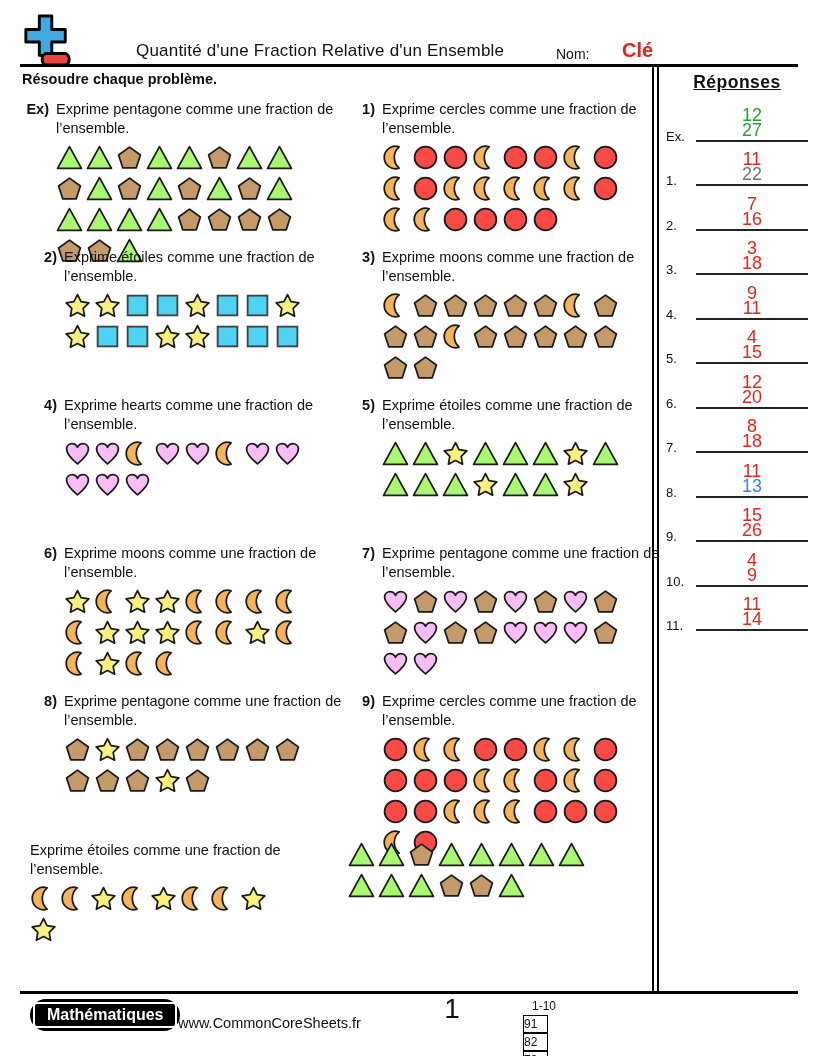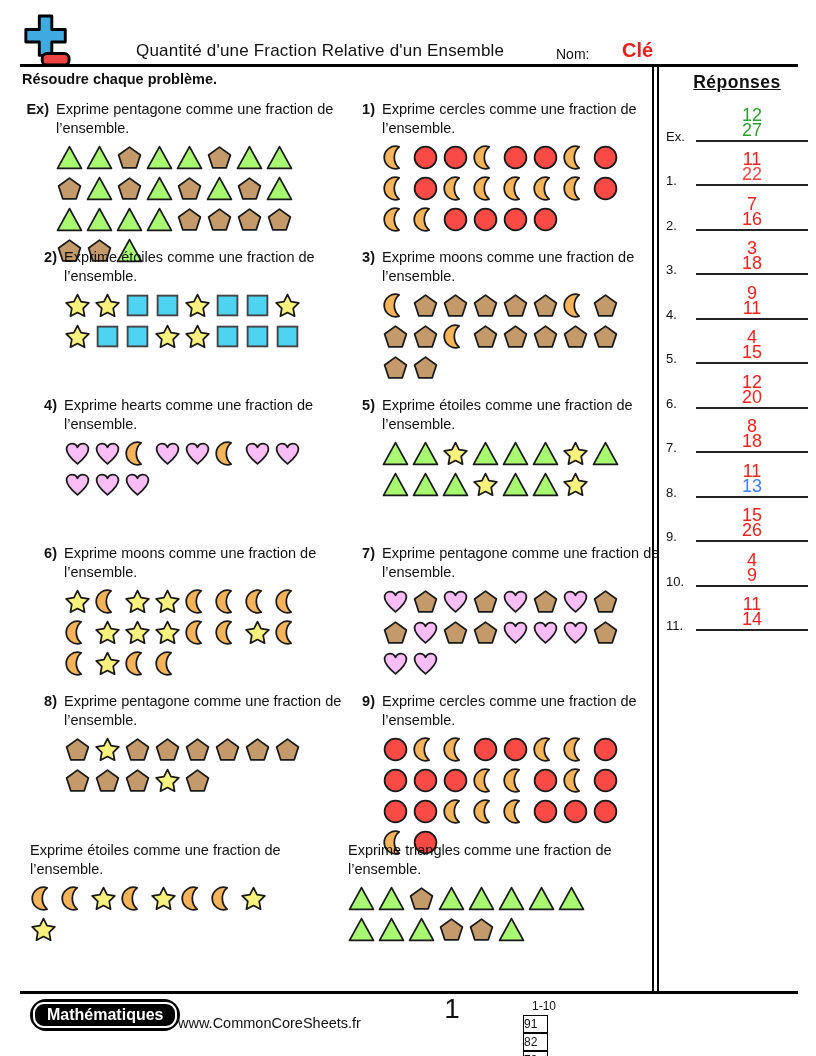--- a/index.html
+++ b/index.html
@@ -36,21 +36,21 @@
   .p-label { width:34px; min-width:34px; text-align:right; padding-right:7px;
              font-size:14.5px; font-weight:bold; line-height:19px; }
   .p-body { flex:1; }
   .p-text { font-size:14.5px; line-height:19px; margin-bottom:6px; }
   .shape-row { display:flex; gap:3px; margin-bottom:4px; height:27px; }
   .shape { width:27px; height:27px; }
 
   
   .footer-rule { position:absolute; left:20px; right:18px; top:991px; height:3px; background:#000; }
   .badge { position:absolute; left:30px; top:999px; background:#000; border-radius:19px; padding:3px; }
-  .badge-inner { border:2px solid #fff; border-radius:11px; padding:2px 12px;
+  .badge-inner { border:2px solid #fff; border-radius:4px; padding:2px 12px;
                  color:#fff; font-weight:bold; font-size:16px; }
   .website { position:absolute; left:178px; top:1015px; font-size:14.5px; }
   .page-number { position:absolute; left:430px; top:993px; width:44px; text-align:center; font-size:28px; }
   .score-table { position:absolute; left:524px; top:997px; }
   .score-row { display:flex;flex-direction:column; }
   .score-row + .score-row { margin-top:-1px; }
   .score-label { width:38px; text-align:right; padding-right:6px; font-size:12px; line-height:18px; }
   .score-cell { width:25px; height:18px; border:1px solid #000; margin-left:-1px;
                 text-align:left; font-size:12px; line-height:16px; background:#fff; }
 </style>
@@ -72,21 +72,21 @@
   <div class="separator"></div>
   <div class="answers-heading">Réponses</div>
   <div class="answers-list" id="answers-list">
       <div class="answer-item">
         <div class="answer-label">Ex.</div>
         <div class="frac"><span class="frac-inner"><span class="frac-num" style="color:#2ca02c">12</span><span class="frac-bar" style="border-top-color:#e02525"></span><span class="frac-den" style="color:#2ca02c">27</span></span></div>
         <div class="answer-line"></div>
       </div>
       <div class="answer-item">
         <div class="answer-label">1.</div>
-        <div class="frac"><span class="frac-inner"><span class="frac-num" style="color:#ef211c">11</span><span class="frac-bar" style="border-top-color:#e02525"></span><span class="frac-den" style="color:#ef4444">22</span></span></div>
+        <div class="frac"><span class="frac-inner"><span class="frac-num" style="color:#ef211c">11</span><span class="frac-bar" style="border-top-color:#e02525"></span><span class="frac-den" style="color:#737373">22</span></span></div>
         <div class="answer-line"></div>
       </div>
       <div class="answer-item">
         <div class="answer-label">2.</div>
         <div class="frac"><span class="frac-inner"><span class="frac-num" style="color:#ef211c">7</span><span class="frac-bar" style="border-top-color:#e02525"></span><span class="frac-den" style="color:#ef211c">16</span></span></div>
         <div class="answer-line"></div>
       </div>
       <div class="answer-item">
         <div class="answer-label">3.</div>
         <div class="frac"><span class="frac-inner"><span class="frac-num" style="color:#ef211c">3</span><span class="frac-bar" style="border-top-color:#e02525"></span><span class="frac-den" style="color:#ef211c">18</span></span></div>
@@ -840,21 +840,20 @@
           </div>
           <div class="shape-row">
             <svg class="shape" viewBox="0 0 26 26">
               <polygon points="13,2.5 16.4,9.3 23.9,10.5 18.5,15.8 19.8,23.3 13,19.8 6.2,23.3 7.5,15.8 2.1,10.5 9.6,9.3" fill="#f8f17e" stroke="#1a1a1a" stroke-width="1.7" stroke-linejoin="round"></polygon>
             </svg>
           </div>
         </div>
       </div>
       <div class="problem" style="left: 348px; top: 841px;">
         <div class="p-body">
-          <div class="p-text">Exprime triangles comme une fraction de l’ensemble.</div>
           <div class="shape-row">
             <svg class="shape" viewBox="0 0 26 26">
               <polygon points="13,2.5 24.5,23.5 1.5,23.5" fill="#a9f871" stroke="#1a1a1a" stroke-width="1.7" stroke-linejoin="round"></polygon>
             </svg>
             <svg class="shape" viewBox="0 0 26 26">
               <polygon points="13,2.5 24.5,23.5 1.5,23.5" fill="#a9f871" stroke="#1a1a1a" stroke-width="1.7" stroke-linejoin="round"></polygon>
             </svg>
             <svg class="shape" viewBox="0 0 26 26">
               <polygon points="13,3 2.5,10.6 6.5,22.9 19.5,22.9 23.5,10.6" fill="#c49a6b" stroke="#1a1a1a" stroke-width="1.7" stroke-linejoin="round"></polygon>
             </svg>

